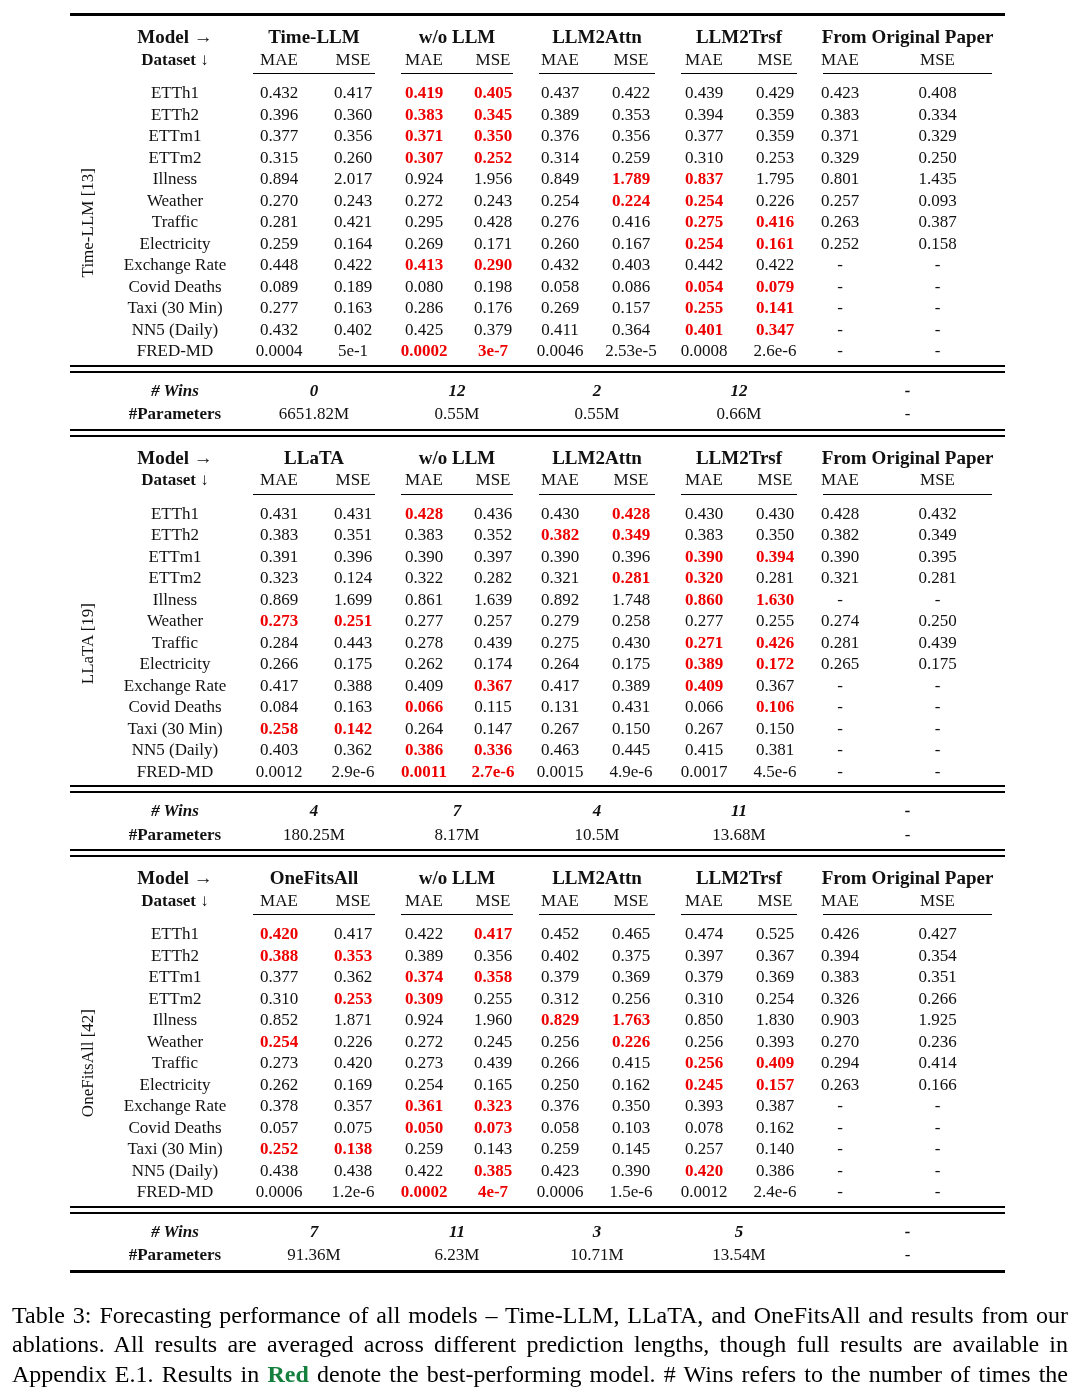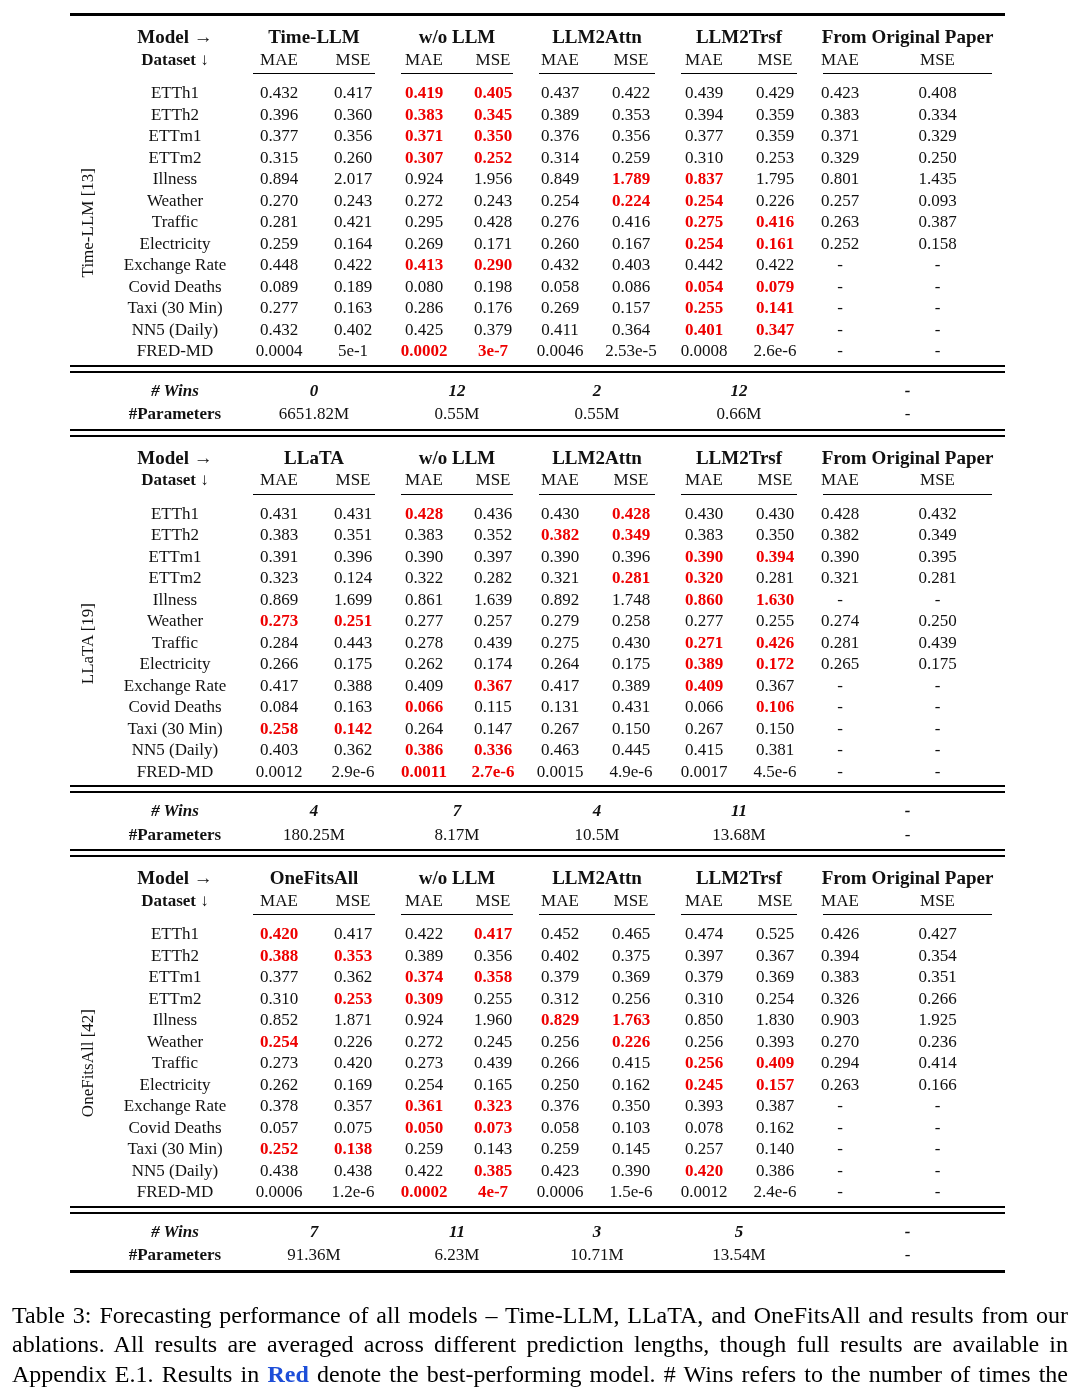--- a/index.html
+++ b/index.html
@@ -16,21 +16,21 @@
   tr.hdr2 th.lblcol{font-weight:bold;}
   tr.cmidr td{height:12px;vertical-align:top;}
   .cmid{border-top:1.5px solid #000;height:0;margin:3px 13px 0 13px;}
   tr.rrow td{padding:3px 0 4px 0;}
   .thick{height:3px;background:#000;}
   .double{height:4px;border-top:2px solid #000;border-bottom:2px solid #000;}
   tr.wins td{height:23px;padding-top:2px;font-style:italic;}
   tr.params td{height:24px;}
   .side-label{position:absolute;left:8px;writing-mode:vertical-rl;transform:rotate(180deg);font-size:17px;color:#111;white-space:nowrap;}
   .caption{margin:24px 12px 0 12px;font-size:24px;line-height:29.5px;text-align:justify;color:#000;}
-  .capred{color:#1d4ed8;font-weight:bold;}
+  .capred{color:#15803d;font-weight:bold;}
 </style>
 </head>
 <body>
 
 <div class="tablewrap">
   <table id="results-table">
     <colgroup>
       <col style="width:170px">
         <col style="width:78px">
         <col style="width:70px">

